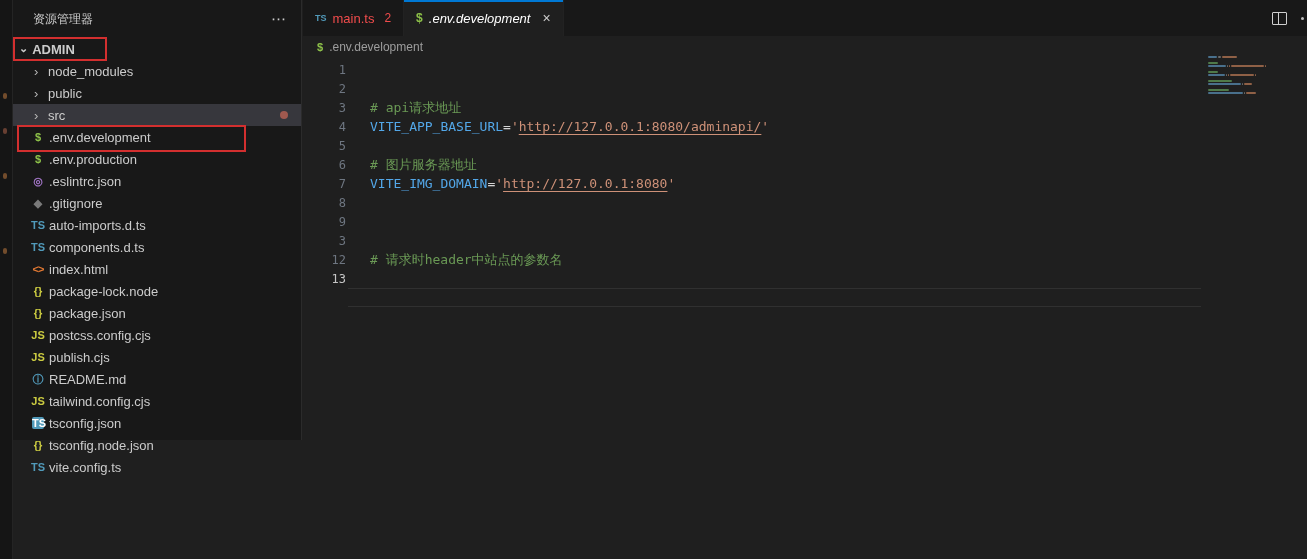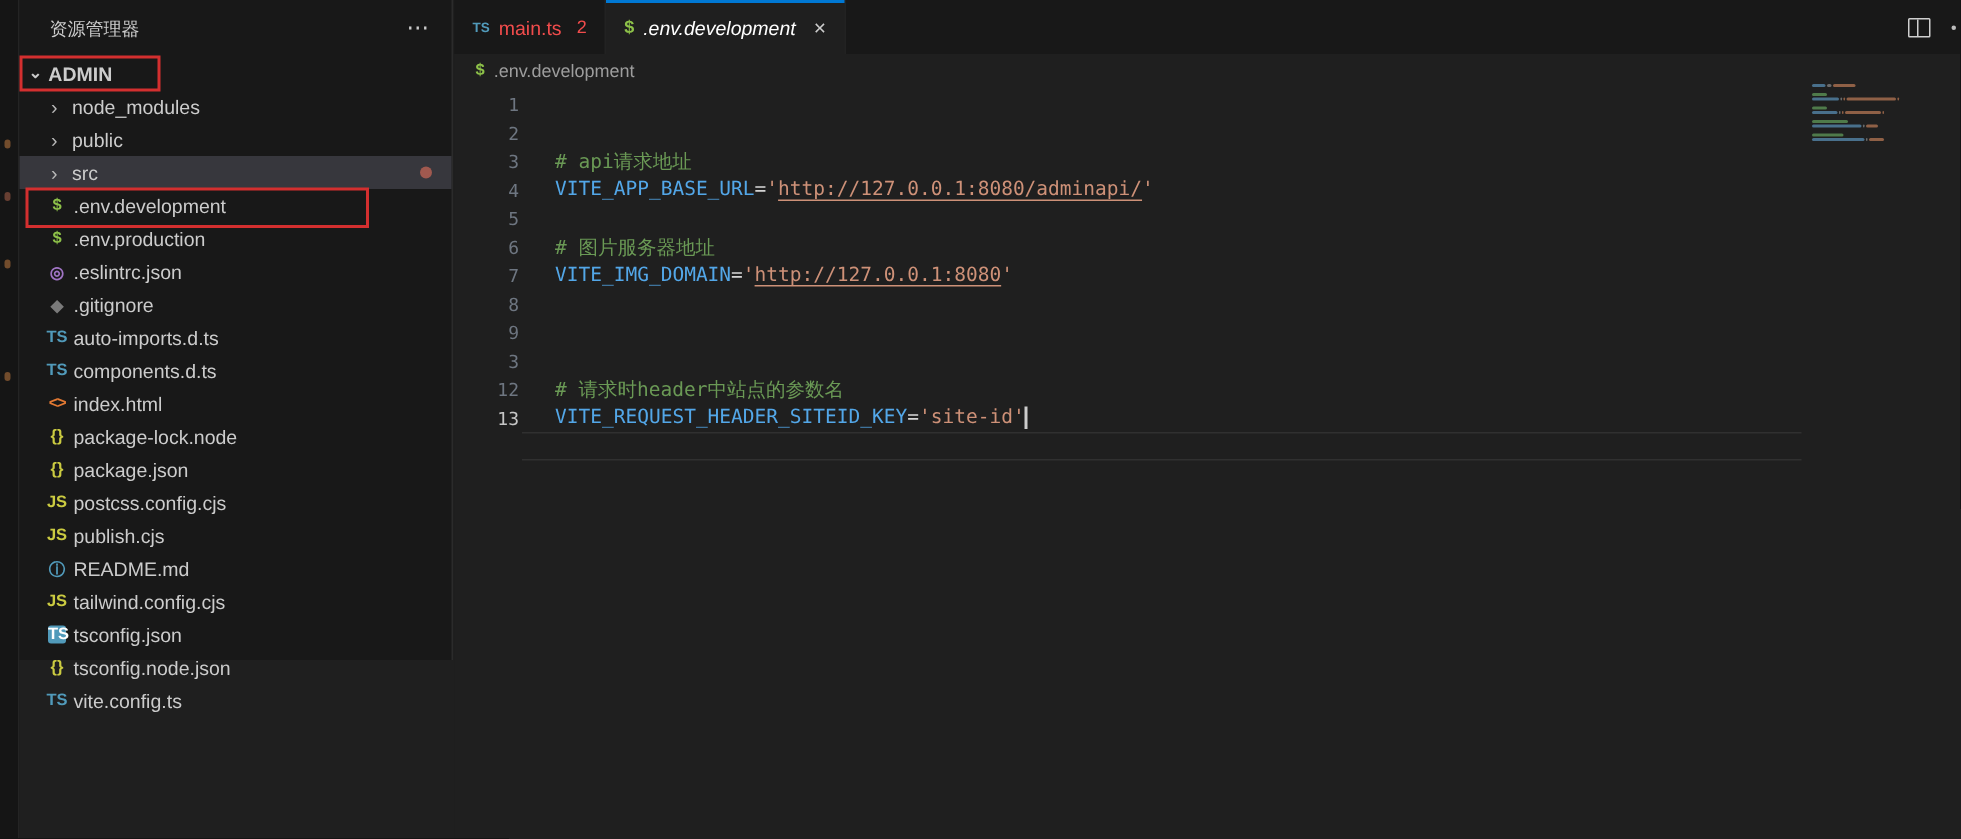--- a/index.html
+++ b/index.html
@@ -205,21 +205,21 @@
         <div class="cline"><span class="ln">2</span><span class="lc"></span></div>
         <div class="cline"><span class="ln">3</span><span class="lc"><span class="t-comment"># api请求地址</span></span></div>
         <div class="cline"><span class="ln">4</span><span class="lc"><span class="t-key">VITE_APP_BASE_URL</span><span class="t-op">=</span><span class="t-str">'</span><span class="t-link">http://127.0.0.1:8080/adminapi/</span><span class="t-str">'</span></span></div>
         <div class="cline"><span class="ln">5</span><span class="lc"></span></div>
         <div class="cline"><span class="ln">6</span><span class="lc"><span class="t-comment"># 图片服务器地址</span></span></div>
         <div class="cline"><span class="ln">7</span><span class="lc"><span class="t-key">VITE_IMG_DOMAIN</span><span class="t-op">=</span><span class="t-str">'</span><span class="t-link">http://127.0.0.1:8080</span><span class="t-str">'</span></span></div>
         <div class="cline"><span class="ln">8</span><span class="lc"></span></div>
         <div class="cline"><span class="ln">9</span></div>
         <div class="cline"><span class="ln">3</span><span class="lc"></span></div>
         <div class="cline"><span class="ln">12</span><span class="lc"><span class="t-comment"># 请求时header中站点的参数名</span></span></div>
-        <div class="cline current"><span class="ln">13</span><span class="lc"><span class="t-key">VITE_REQUEST_HEADER_SITEID_KEY</span><span class="t-op">=</span><span class="t-str">'site-id'</span><span class="cursor"></span></span></div>
+        <div class="cline current"><span class="ln">13</span></div>
       </div>
     <div class="line-highlight"></div>
     <div class="minimap" id="minimap">
         <div class="mline">
           <span class="mtok" style="width: 9px; background: rgb(73, 112, 140);"></span>
           <span class="mtok" style="width: 3px; background: rgb(107, 107, 107);"></span>
           <span class="mtok" style="width: 15px; background: rgb(143, 96, 70);"></span>
         </div>
         <div class="mline"></div>
         <div class="mline">

